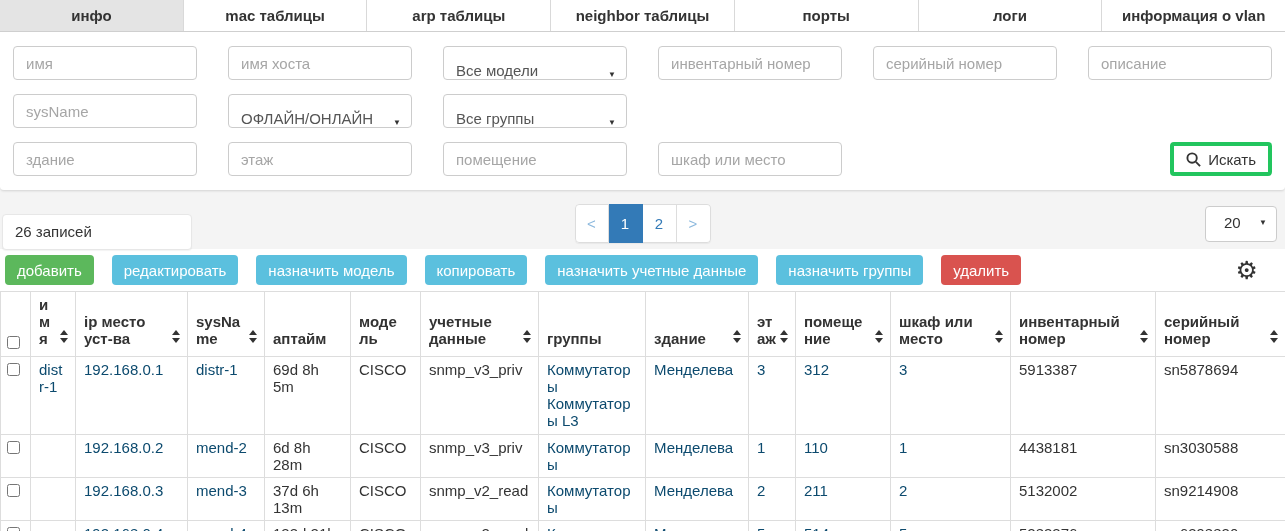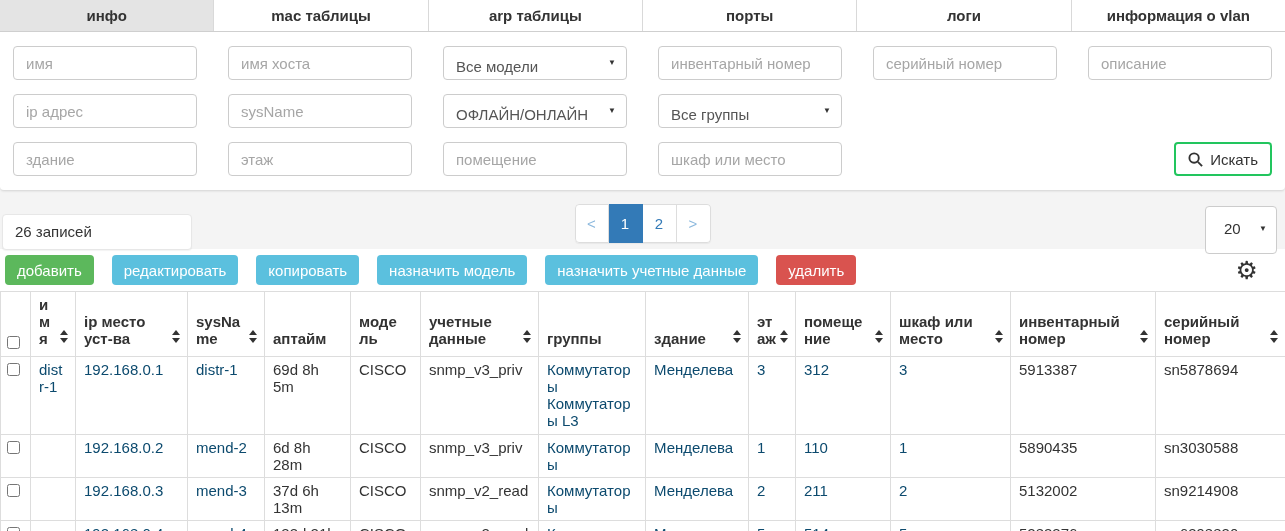--- a/index.html
+++ b/index.html
@@ -28,27 +28,27 @@
   .filter-row { display:flex; gap:31px; margin-bottom:14px; }
   .filter-row:last-child { margin-bottom:0; }
   .f-input {
     width:184px; height:34px; border:1px solid #ccc; border-radius:4px;
     padding:6px 12px; font-size:15px; color:#555; outline:none;
     font-family:inherit; background:#fff;
   }
   .f-input::placeholder { color:#a6a6a6; opacity:1; }
   .f-select {
     width:184px; height:34px; border:1px solid #ccc; border-radius:4px;
-    padding:11px 10px 0 12px; background:#fff; color:#555;
-    display:flex; align-items:flex-start; justify-content:space-between; cursor:pointer;
+    padding:0 10px 0 12px; background:#fff; color:#555;
+    display:flex; align-items:flex-end; justify-content:space-between; cursor:pointer;
   }
   .caret { font-size:8px; color:#333; }
   .search-btn {
     margin-left:auto; height:34px; padding:0 12px; min-width:92px;
-    background:#fff; border:2px solid #22c55e; border-radius:4px; cursor:pointer;
+    background:#fff; border:4px solid #22c55e; border-radius:4px; cursor:pointer;
     display:flex; align-items:center; gap:7px; font-size:15px; color:#333;
     font-family:inherit;
   }
   
   .band { position:relative; height:46px; margin-top:12px; }
   .records-box {
     position:absolute; left:2px; top:11px; width:190px; height:36px;
     background:#fff; border:1px solid #e7e7e7; border-radius:4px;
     box-shadow:0 1px 1px rgba(0,0,0,.05);
     line-height:34px; padding-left:12px;
@@ -61,21 +61,21 @@
   .page-item {
     min-width:34px; height:39px; line-height:37px; text-align:center;
     background:#fff; border:1px solid #ddd; border-left:none;
     color:#337ab7; cursor:pointer; padding:0 6px;
   }
   .page-item:first-child { border-left:1px solid #ddd; border-radius:4px 0 0 4px; }
   .page-item:last-child { border-radius:0 4px 4px 0; }
   .page-item.arrow { color:#8bb8dd; }
   .page-item.active { background:#337ab7; border-color:#337ab7; color:#fff; }
   .size-select {
-    position:absolute; right:8px; top:3px; width:72px; height:48px;
+    position:absolute; right:8px; top:3px; width:72px; height:36px;
     background:#fff; border:1px solid #ccc; border-radius:4px; cursor:pointer;
     display:flex; align-items:center; justify-content:space-between; padding:0 9px 4px 18px;
   }
   
   .toolbar {
     background:#fff; height:42px; padding:6px 5px; display:flex; gap:18px; align-items:center;
   }
   .btn {
     border:none; border-radius:4px; color:#fff; font-size:15px; height:30px;
     padding:0 12px; cursor:pointer; white-space:nowrap; font-family:inherit;
@@ -109,39 +109,39 @@
   input[type="checkbox"] { margin:2px 0 0 0; }
   th input[type="checkbox"] { margin-bottom:1px; }
 </style>
 </head>
 <body>
 
 <div class="tab-bar">
   <div class="tab active">инфо</div>
   <div class="tab">mac таблицы</div>
   <div class="tab">arp таблицы</div>
+  <div class="tab">neighbor таблицы</div>
   <div class="tab">порты</div>
   <div class="tab">логи</div>
   <div class="tab">информация о vlan</div>
 </div>
 
 <div class="filter-panel">
   <div class="filter-row">
     <input class="f-input" placeholder="имя" style="">
     <input class="f-input" placeholder="имя хоста" style="">
     <div class="f-select">
       <span>Все модели</span>
       <span class="caret">▼</span>
     </div>
     <input class="f-input" placeholder="инвентарный номер" style="">
     <input class="f-input" placeholder="серийный номер" style="">
     <input class="f-input" placeholder="описание" style="">
   </div>
   <div class="filter-row">
-    <input class="f-input" placeholder="ip адрес" style="">
     <input class="f-input" placeholder="sysName" style="">
     <div class="f-select">
       <span>ОФЛАЙН/ОНЛАЙН</span>
       <span class="caret">▼</span>
     </div>
     <div class="f-select">
       <span>Все группы</span>
       <span class="caret">▼</span>
     </div>
   </div>
@@ -170,23 +170,24 @@
   </div>
   <div class="size-select">
     <span>20</span>
     <span class="caret">▼</span>
   </div>
 </div>
 
 <div class="toolbar">
   <button class="btn btn-success">добавить</button>
   <button class="btn btn-info">редактировать</button>
+  <button class="btn btn-info">назначить модель</button>
   <button class="btn btn-info">копировать</button>
-  <button class="btn btn-info">назначить модель</button>
   <button class="btn btn-info">назначить учетные данные</button>
+  <button class="btn btn-info">назначить группы</button>
   <button class="btn btn-danger">удалить</button>
   <span class="gear">⚙</span>
 </div>
 
 <table class="grid">
   <colgroup>
     <col style="width:30px">
       <col style="width:45px">
       <col style="width:112px">
       <col style="width:77px">
@@ -247,21 +248,21 @@
     <td>6d 8h 28m</td>
     <td>CISCO</td>
     <td>snmp_v3_priv</td>
     <td>
           <a class="group-link">Коммутаторы</a>
         </td>
     <td><a>Менделева</a></td>
     <td><a>1</a></td>
     <td><a>110</a></td>
     <td><a>1</a></td>
-    <td>5890435</td>
+    <td>4438181</td>
     <td>sn3030588</td>
   </tr>
   <tr style="height:31px">
     <td class="col-check"><input type="checkbox" style=""></td>
     <td><a></a></td>
     <td><a>192.168.0.3</a></td>
     <td><a>mend-3</a></td>
     <td>37d 6h 13m</td>
     <td>CISCO</td>
     <td>snmp_v2_read</td>

